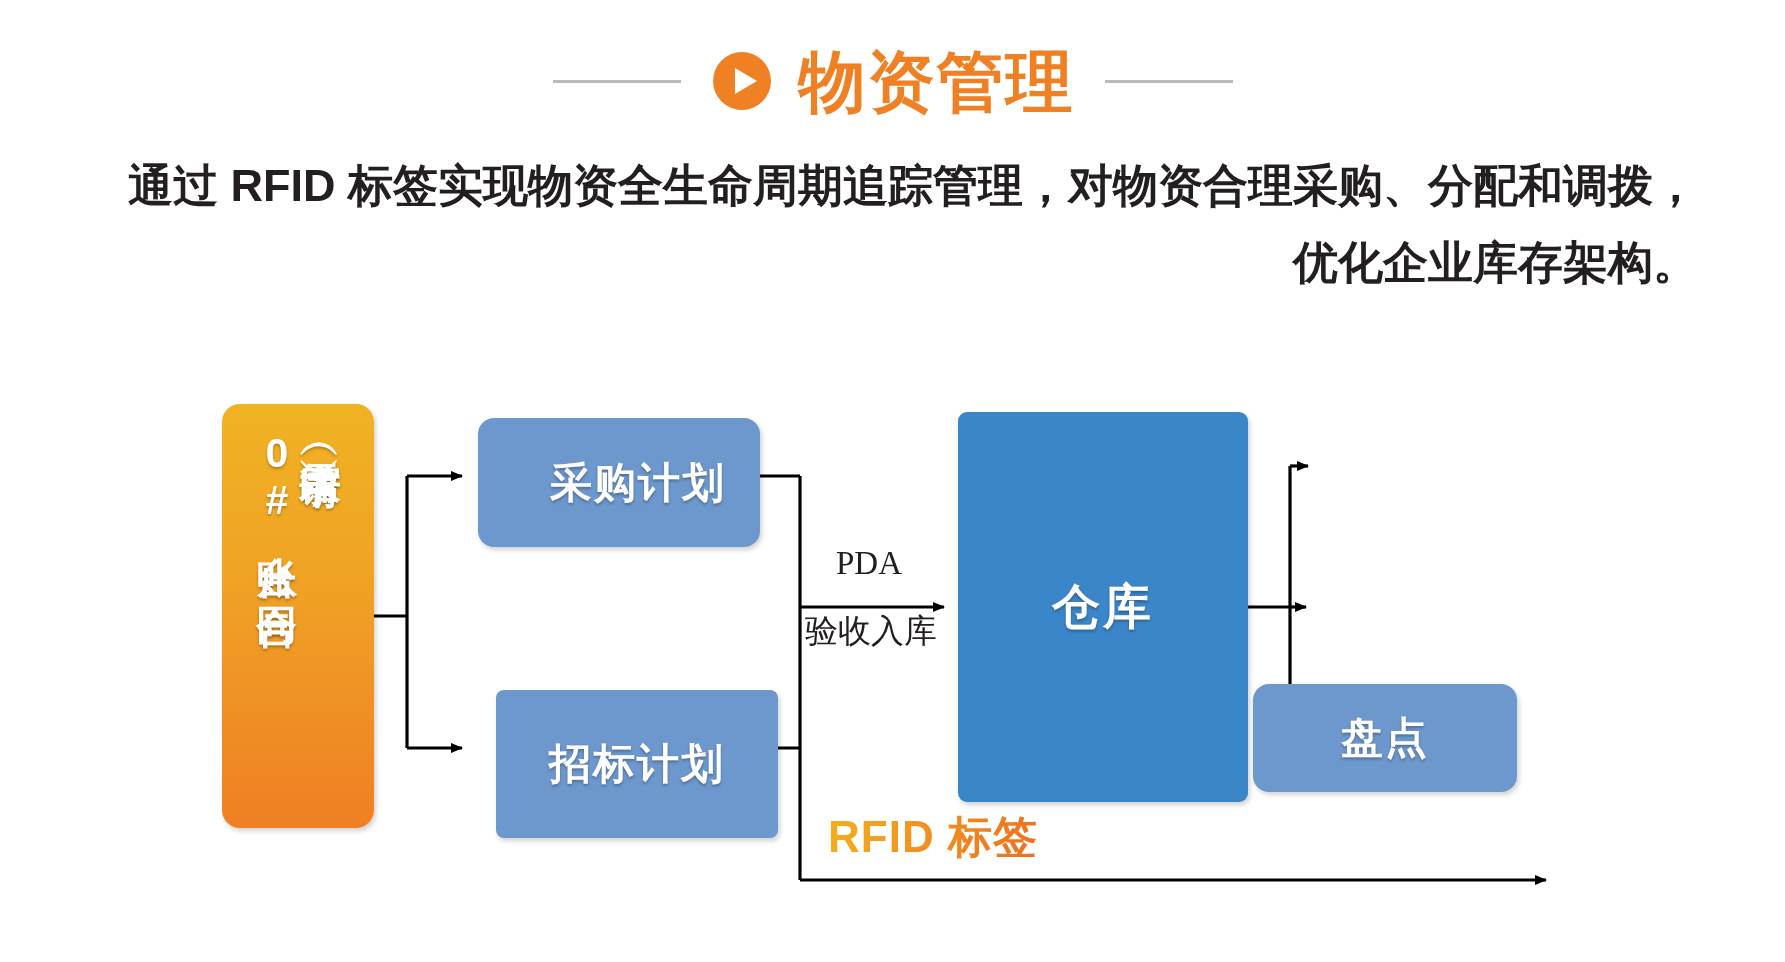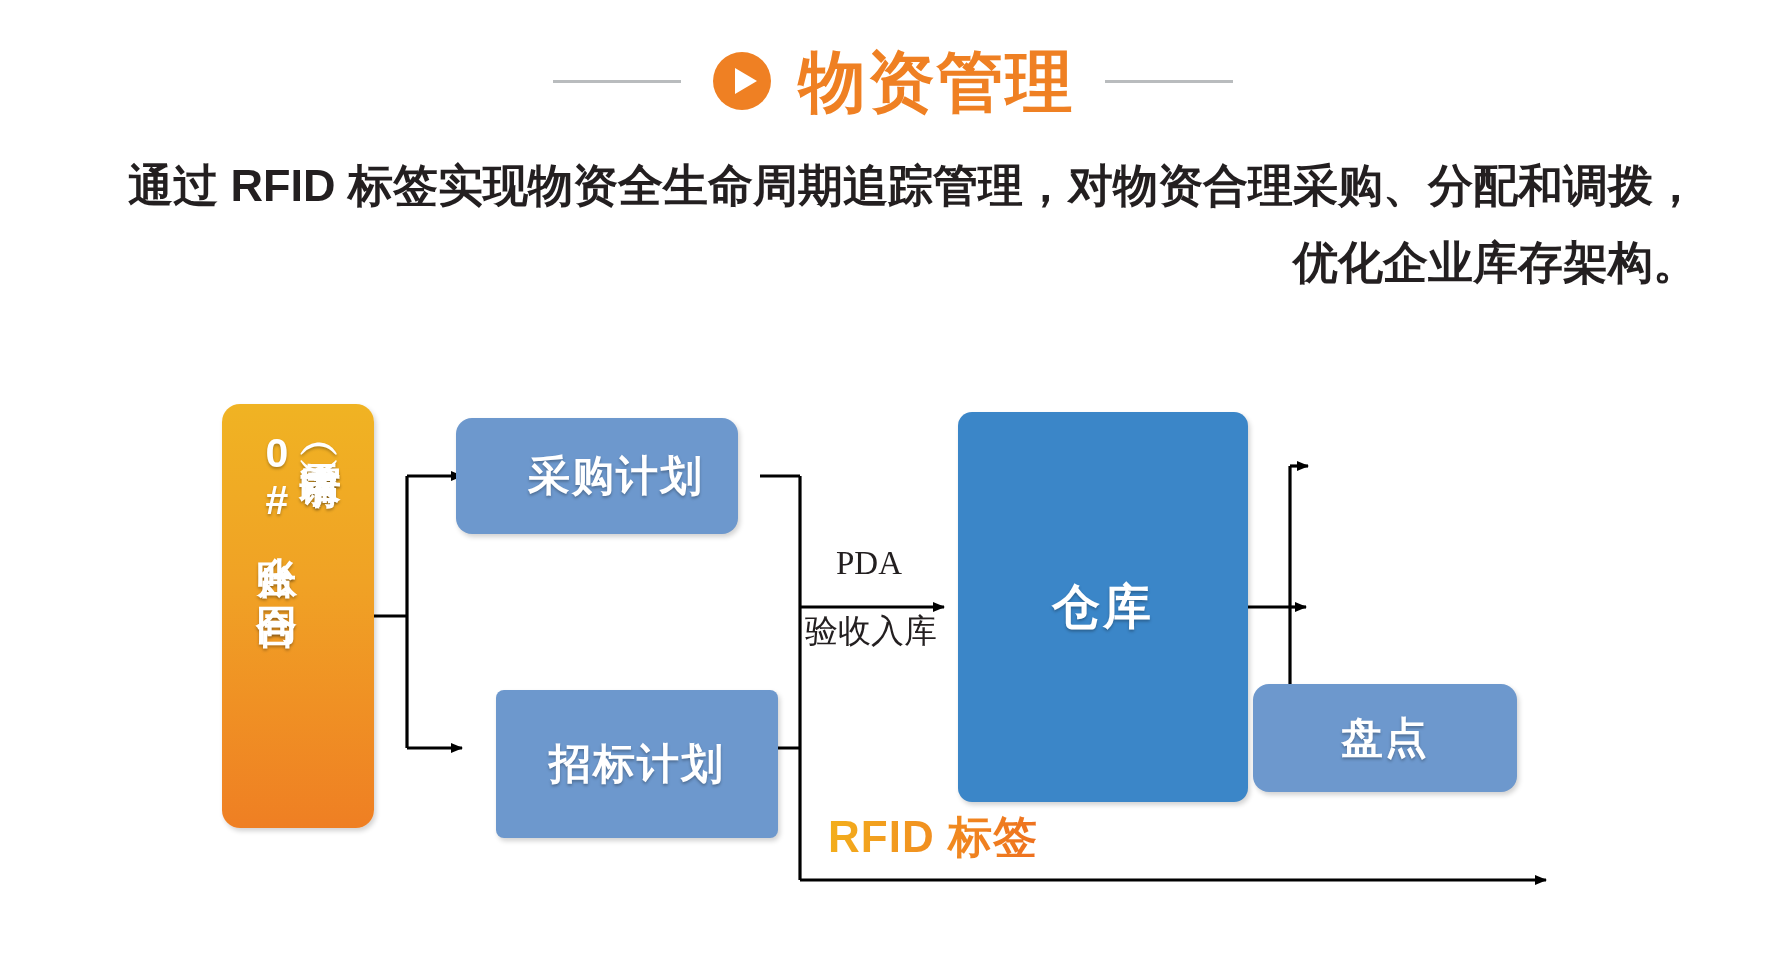--- a/index.html
+++ b/index.html
@@ -116,33 +116,33 @@
   #source-col-b { font-size: 41px; }
 
   
   .node-blue {
     background: #6d98cd;
     border-radius: 16px;
     box-shadow: 2px 3px 5px rgba(0,0,0,0.18);
     font-size: 42px;
     letter-spacing: 2px;
   }
-  #node-purchase  { left: 456px; top: 418px; width: 282px; height: 116px; padding-left: 38px; }
+  #node-purchase  { left: 478px; top: 418px; width: 282px; height: 129px; padding-left: 38px; }
   #node-bid       { left: 496px; top: 690px; width: 282px; height: 148px; border-radius: 8px; }
   #node-use       { left: 1322px; top: 412px; width: 232px; height: 108px; }
   #node-transfer  { left: 1322px; top: 548px; width: 232px; height: 108px; }
   #node-stocktake { left: 1253px; top: 684px; width: 264px; height: 108px; }
 
   
   #node-warehouse {
     left: 958px;
     top: 412px;
     width: 290px;
     height: 390px;
-    border-radius: 14px;
+    border-radius: 9px;
     background: #3b86c8;
     box-shadow: 2px 3px 5px rgba(0,0,0,0.18);
     font-size: 48px;
     letter-spacing: 3px;
   }
 
   
   .edge-label {
     position: absolute;
     font-size: 33px;

